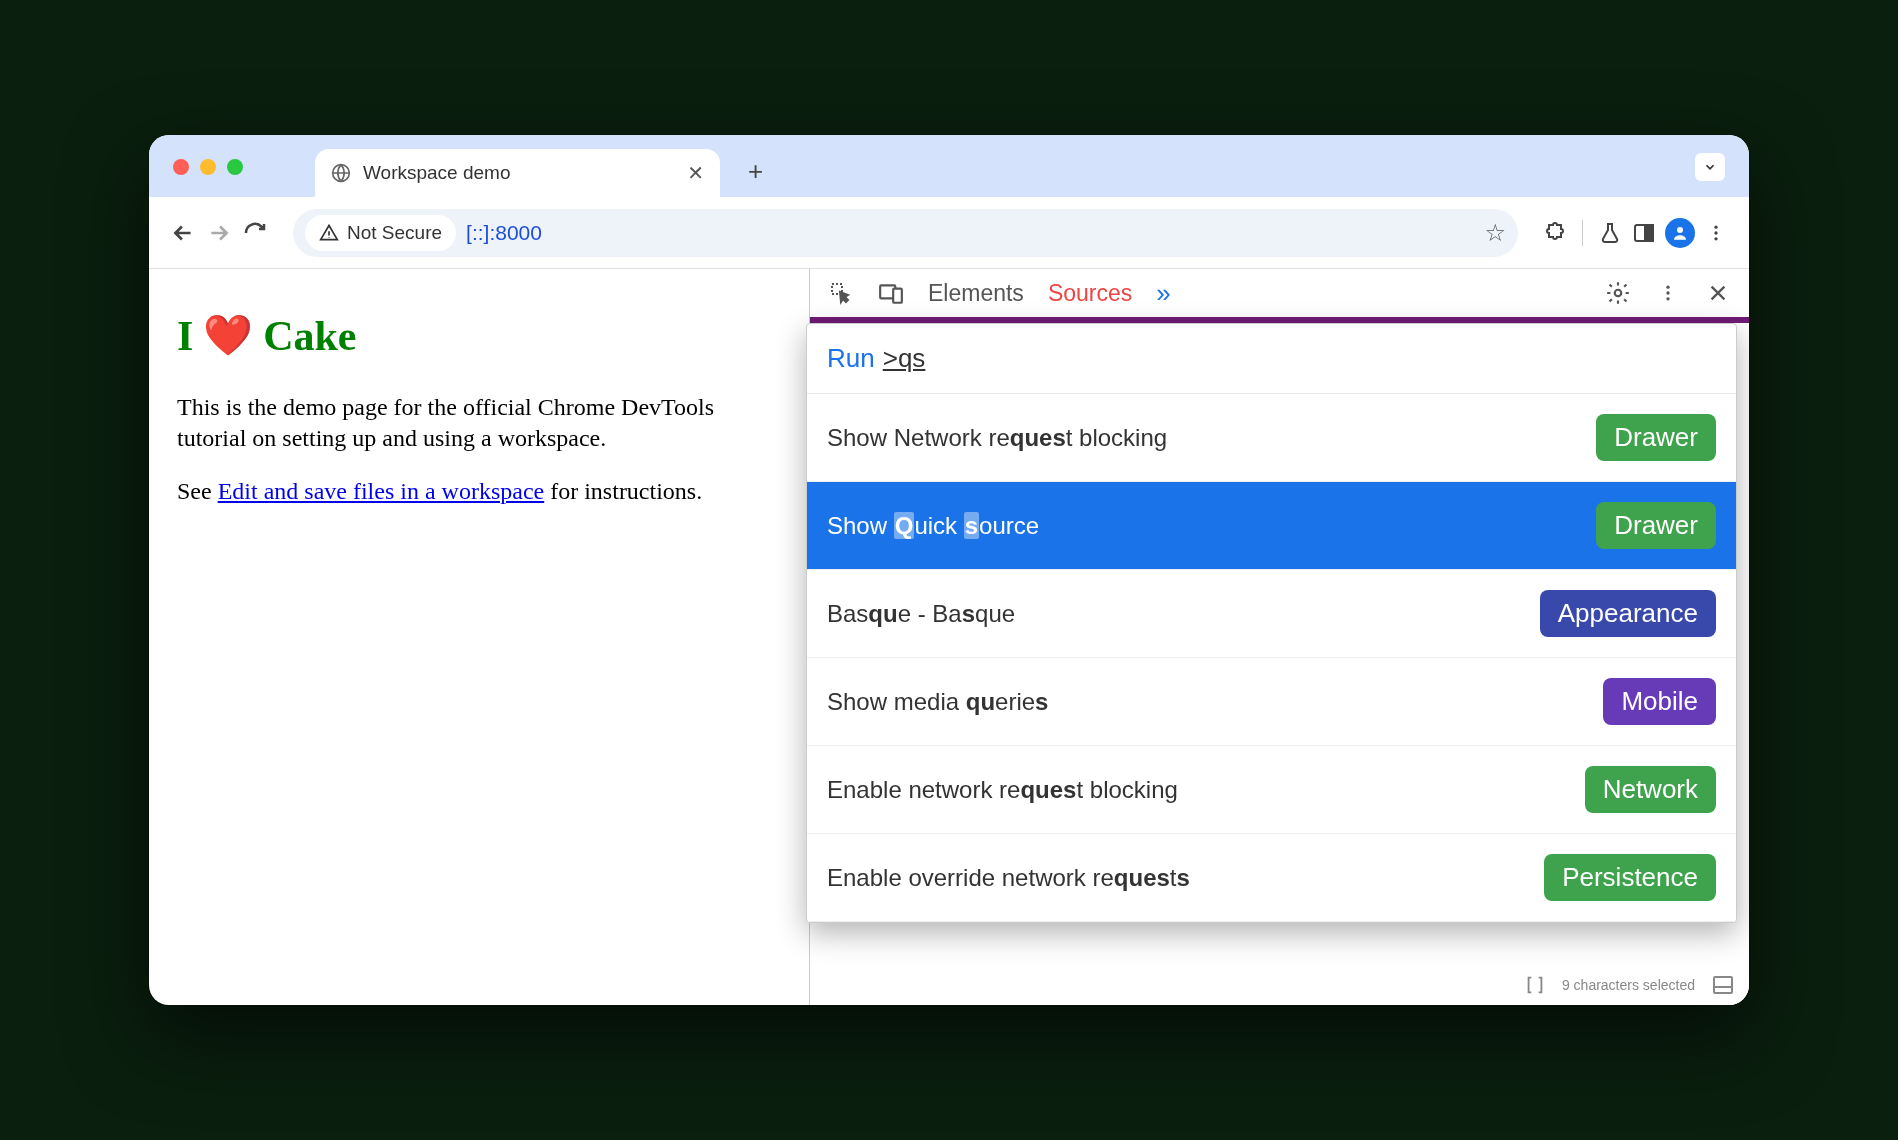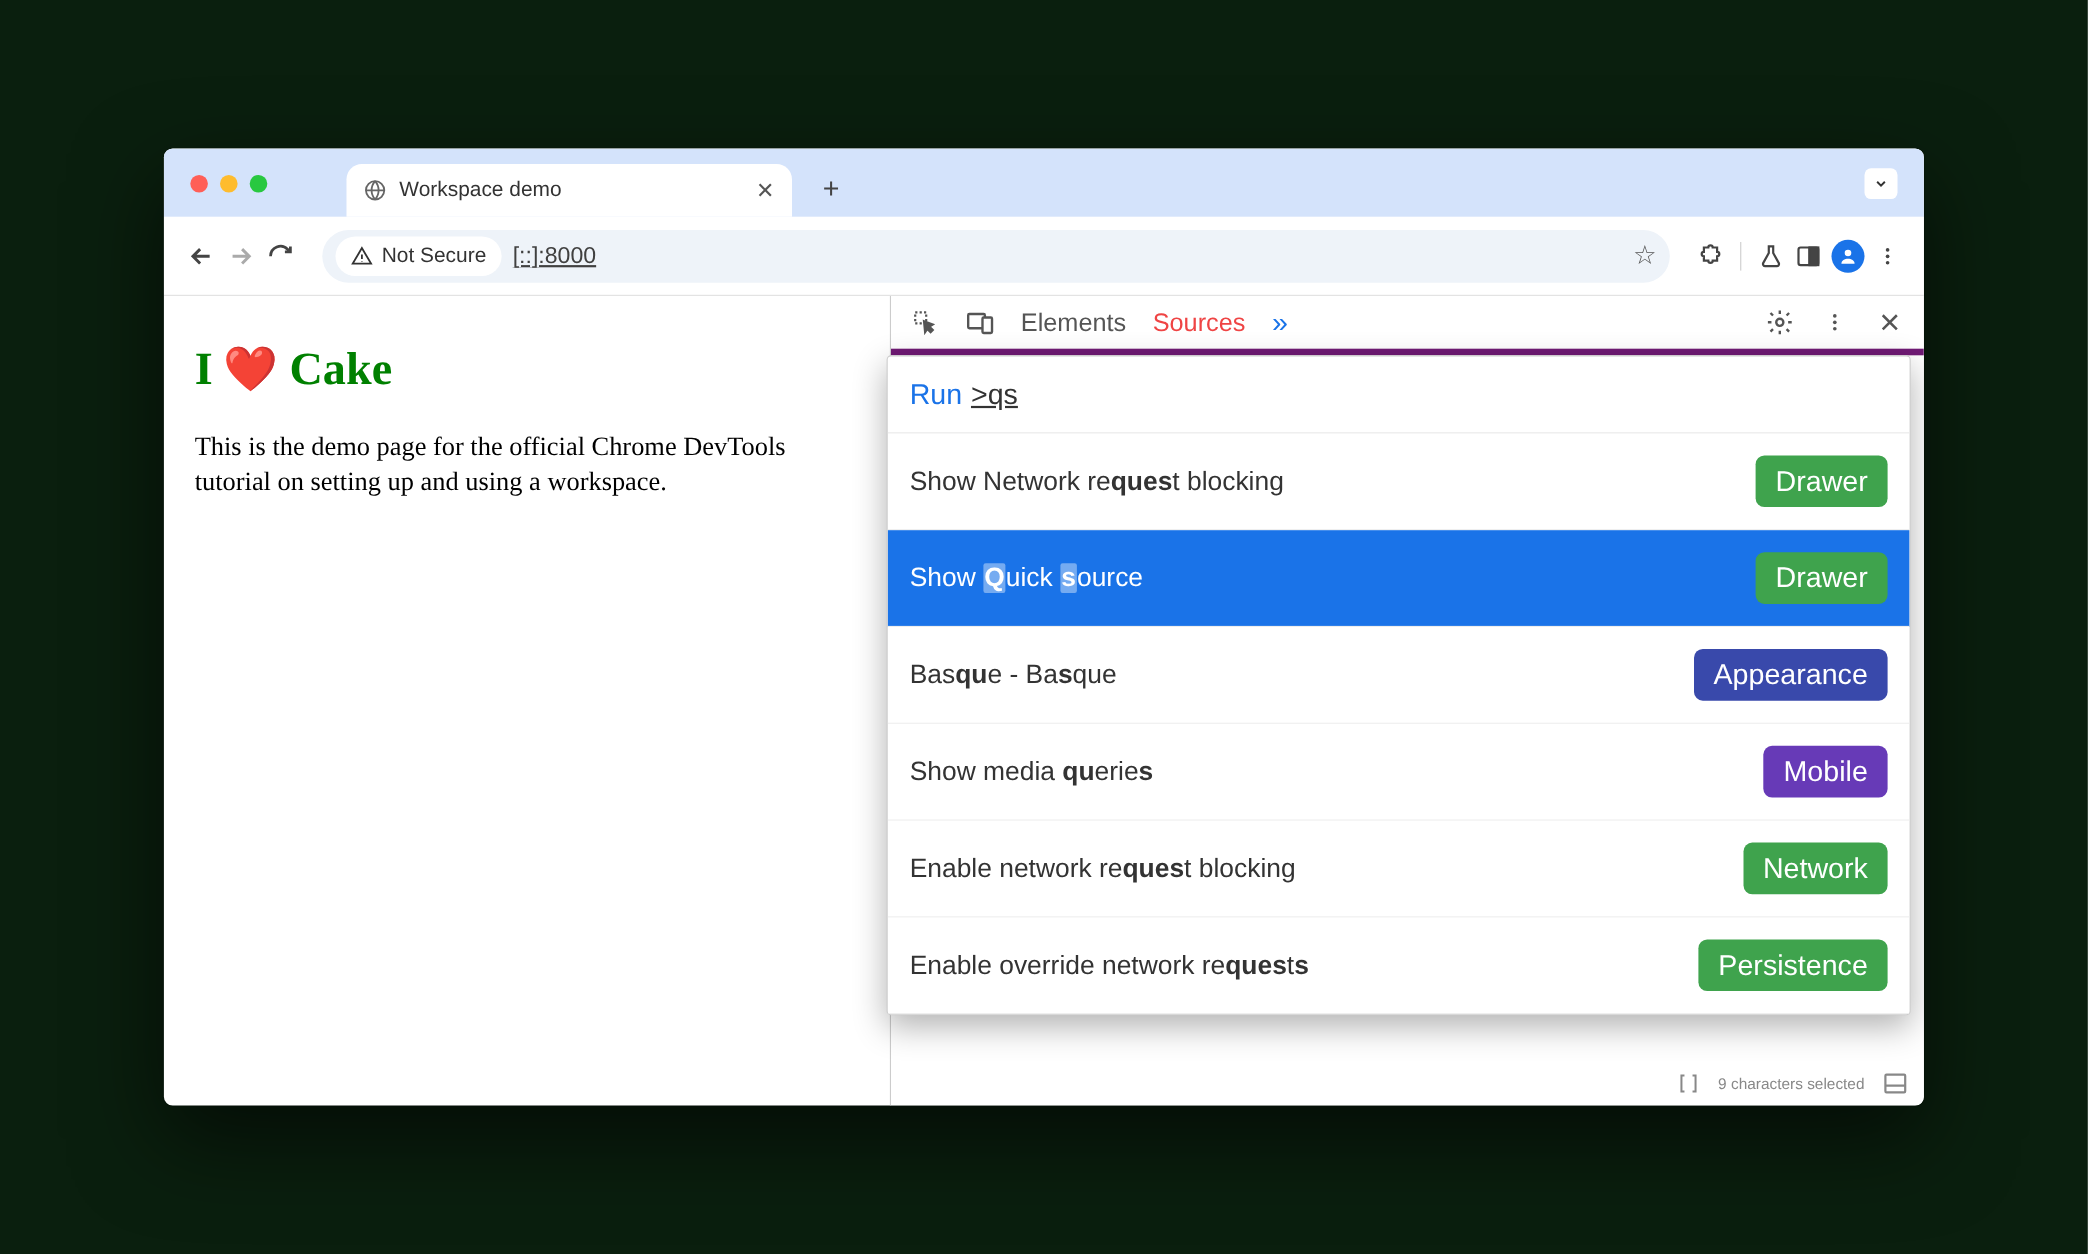--- a/index.html
+++ b/index.html
@@ -9,21 +9,21 @@
   width: 1898px;
   height: 1140px;
   display: flex;
   align-items: center;
   justify-content: center;
 }
 .window {
   width: 1600px;
   height: 870px;
   background: #fff;
-  border-radius: 8px;
+  border-radius: 20px;
   overflow: hidden;
   box-shadow: 0 30px 80px rgba(0,0,0,0.6), 0 0 0 1px rgba(0,0,0,0.1);
   display: flex;
   flex-direction: column;
 }
 .titlebar {
   height: 62px;
   background: #d4e3fb;
   display: flex;
   align-items: flex-end;
@@ -84,21 +84,21 @@
   background: #fff;
   border-radius: 18px;
   height: 36px;
   padding: 0 14px;
   display: flex;
   align-items: center;
   gap: 8px;
   font-size: 19px;
   color: #333;
 }
-.addr-text { color: #404040; text-decoration: underline; }
+.addr-text { color: #1d4ed8; }
 .star { margin-left: auto; color: #555; font-size: 24px; }
 .tb-icon { width: 26px; height: 26px; color: #444; display:flex; align-items:center; justify-content:center;}
 .tb-sep { width:1px; height:26px; background:#ccc; margin: 0 6px;}
 .avatar { width: 30px; height:30px; border-radius:50%; background:#1a73e8; display:flex; align-items:center; justify-content:center; color:#fff;}
 .avatar svg { width:18px; height:18px;}
 .content { flex:1; display:flex; overflow:hidden; position:relative;}
 .page {
   width: 660px;
   padding: 40px 28px;
   font-family: "Times New Roman", serif;
@@ -275,20 +275,23 @@
   </div>
 
   <div class="content">
     <div class="page">
       <h1>
         <span>I</span>
         <span class="heart">❤️</span>
         <span>Cake</span>
       </h1>
       <p>This is the demo page for the official Chrome DevTools tutorial on setting up and using a workspace.</p>
+      <p>
+        <span>See </span><a href="#">Edit and save files in a workspace</a><span> for instructions.</span>
+      </p>
     </div>
 
     <div class="devtools">
       <div class="dt-tabs">
         <div class="dt-ic">
             <svg width="24" height="24" viewBox="0 0 24 24" fill="none" stroke="currentColor" stroke-width="2">
               <rect x="3" y="3" width="10" height="10" stroke-dasharray="2 2"></rect>
               <path d="M11 11l8 3-3 2 3 3-2 2-3-3-2 3z" fill="currentColor"></path>
             </svg>
           </div>

